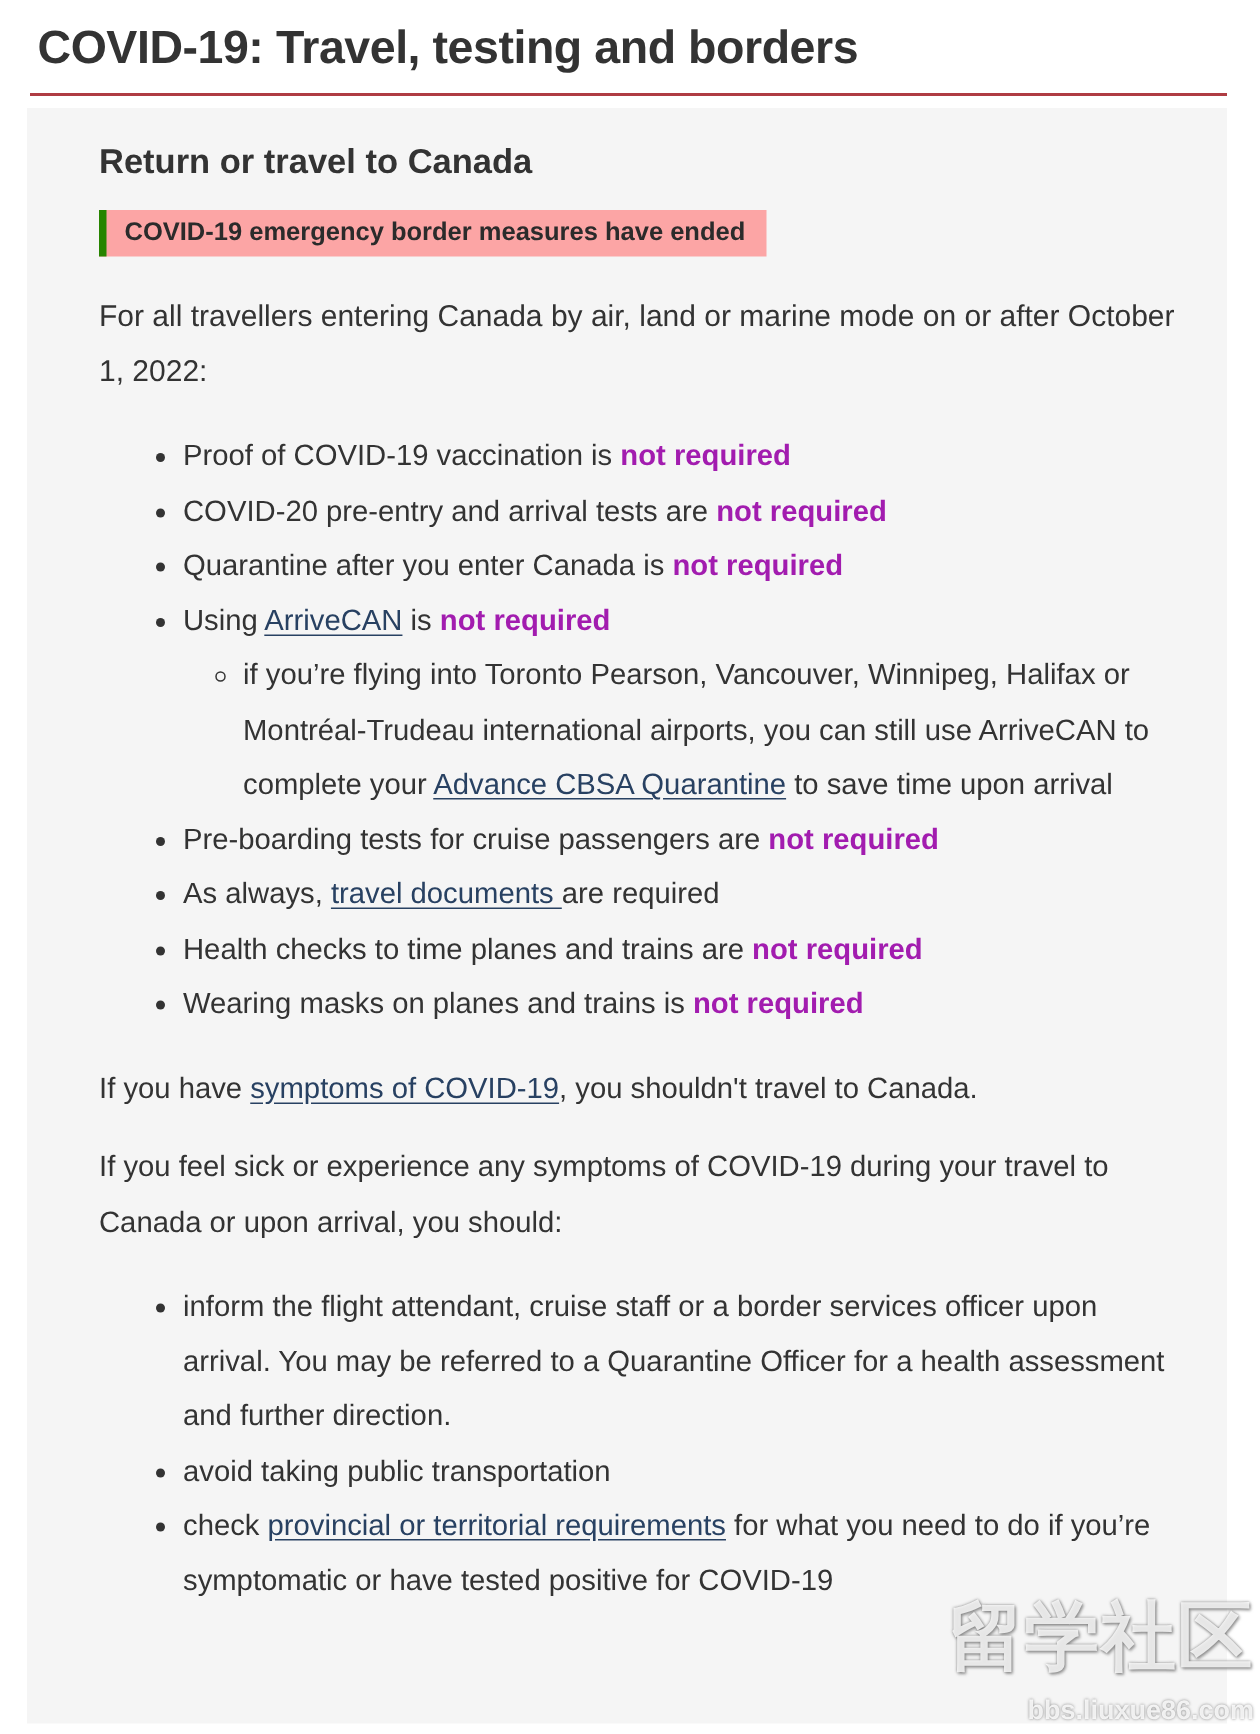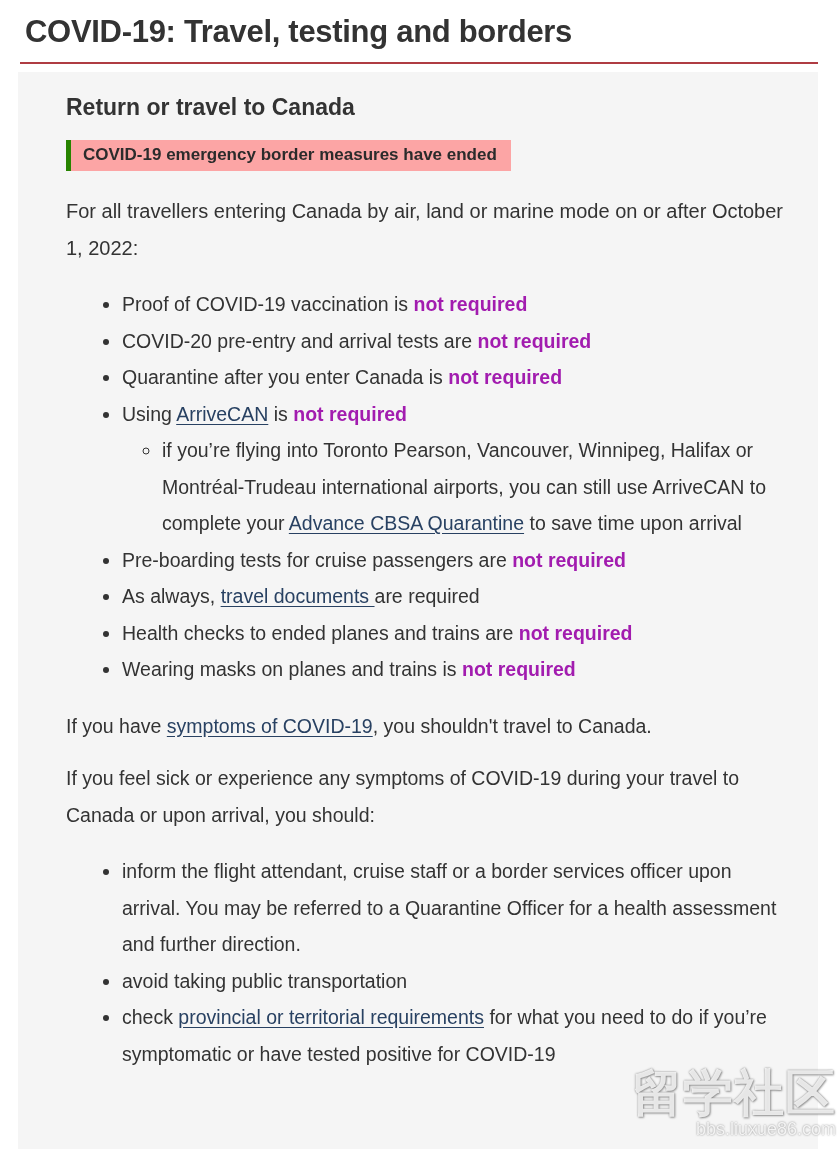--- a/index.html
+++ b/index.html
@@ -82,36 +82,36 @@
     color: #284162;
     text-decoration: underline;
     text-underline-offset: 3px;
     cursor: pointer;
   }
   strong { font-weight: bold; color: #a21caf; }
   
   .watermark {
     position: absolute;
     right: 4px;
-    bottom: 16px;
+    bottom: 5px;
     text-align: right;
     pointer-events: none;
   }
   .wm-cjk {
     font-size: 50px;
     font-weight: bold;
     line-height: 1.0;
     letter-spacing: 1px;
     color: rgba(255,255,255,0.82);
     text-shadow: 0 0 2px rgba(110,110,110,0.85), 1px 1px 2px rgba(110,110,110,0.6);
   }
   .wm-url {
     font-size: 18px;
-    font-weight: normal;
-    margin-top: 1px;
+    font-weight: bold;
+    margin-top: 14px;
     color: rgba(255,255,255,0.85);
     text-shadow: 0 0 2px rgba(110,110,110,0.85);
   }
 </style>
 </head>
 <body>
 
 <h1 class="page-title">COVID-19: Travel, testing and borders</h1>
 <div class="title-rule"></div>
 
@@ -129,21 +129,21 @@
     <li><span>Proof of COVID-19 vaccination is </span><strong>not required</strong></li>
     <li><span>COVID-20 pre-entry and arrival tests are </span><strong>not required</strong></li>
     <li><span>Quarantine after you enter Canada is </span><strong>not required</strong></li>
     <li><span>Using </span><a class="lnk">ArriveCAN</a><span> is </span><strong>not required</strong>
       <ul class="l2">
         <li><span>if you’re flying into Toronto Pearson, Vancouver, Winnipeg, Halifax or Montréal-Trudeau international airports, you can still use ArriveCAN to complete your </span><a class="lnk">Advance CBSA Quarantine</a><span> to save time upon arrival</span></li>
       </ul>
     </li>
     <li><span>Pre-boarding tests for cruise passengers are </span><strong>not required</strong></li>
     <li><span>As always, </span><a class="lnk">travel documents </a><span>are required</span></li>
-    <li><span>Health checks to ended planes and trains are </span><strong>not required</strong></li>
+    <li><span>Health checks to time planes and trains are </span><strong>not required</strong></li>
     <li><span>Wearing masks on planes and trains is </span><strong>not required</strong>
     </li>
   </ul>
 
   <p class="body"><span>If you have </span><a class="lnk">symptoms of COVID-19</a><span>, you shouldn't travel to Canada.</span></p>
 
   <p class="body">If you feel sick or experience any symptoms of COVID-19 during your travel to Canada or upon arrival, you should:</p>
 
   <ul class="l1 bottom">
     <li><span>inform the flight attendant, cruise staff or a border services officer upon arrival. You may be referred to a Quarantine Officer for a health assessment and further direction.</span></li>

